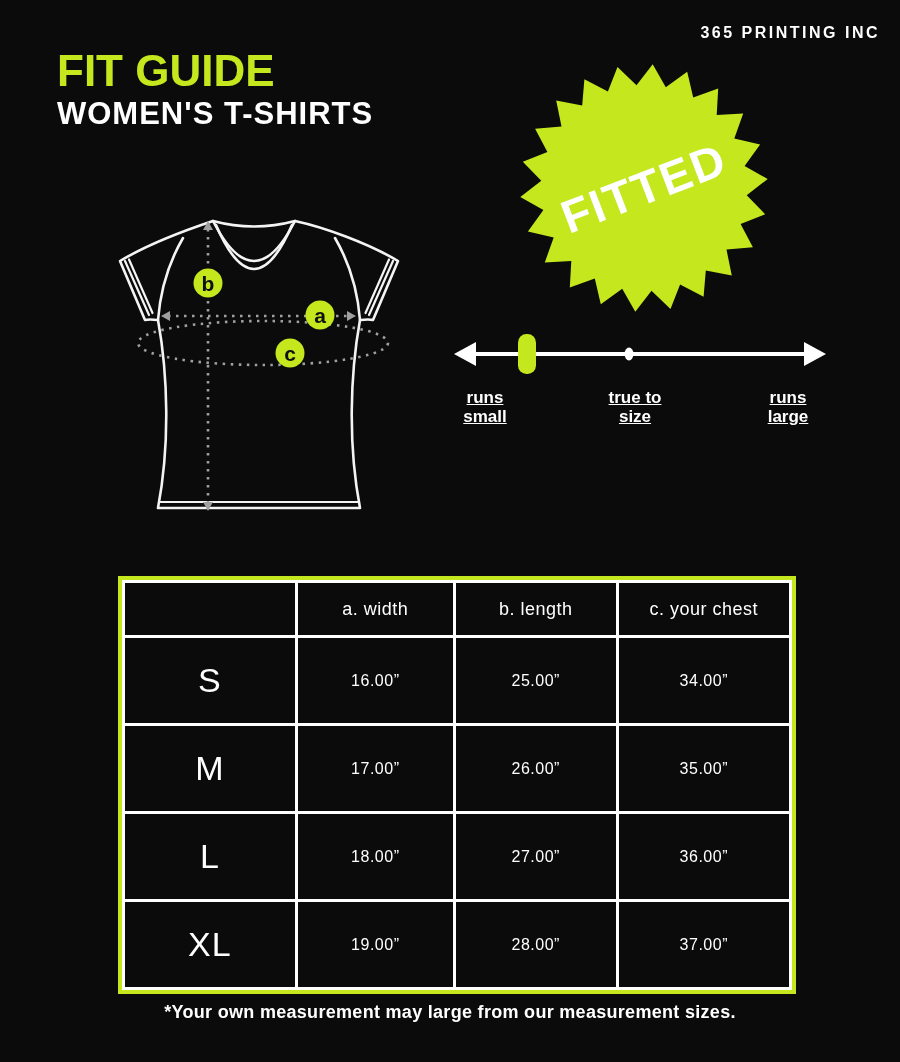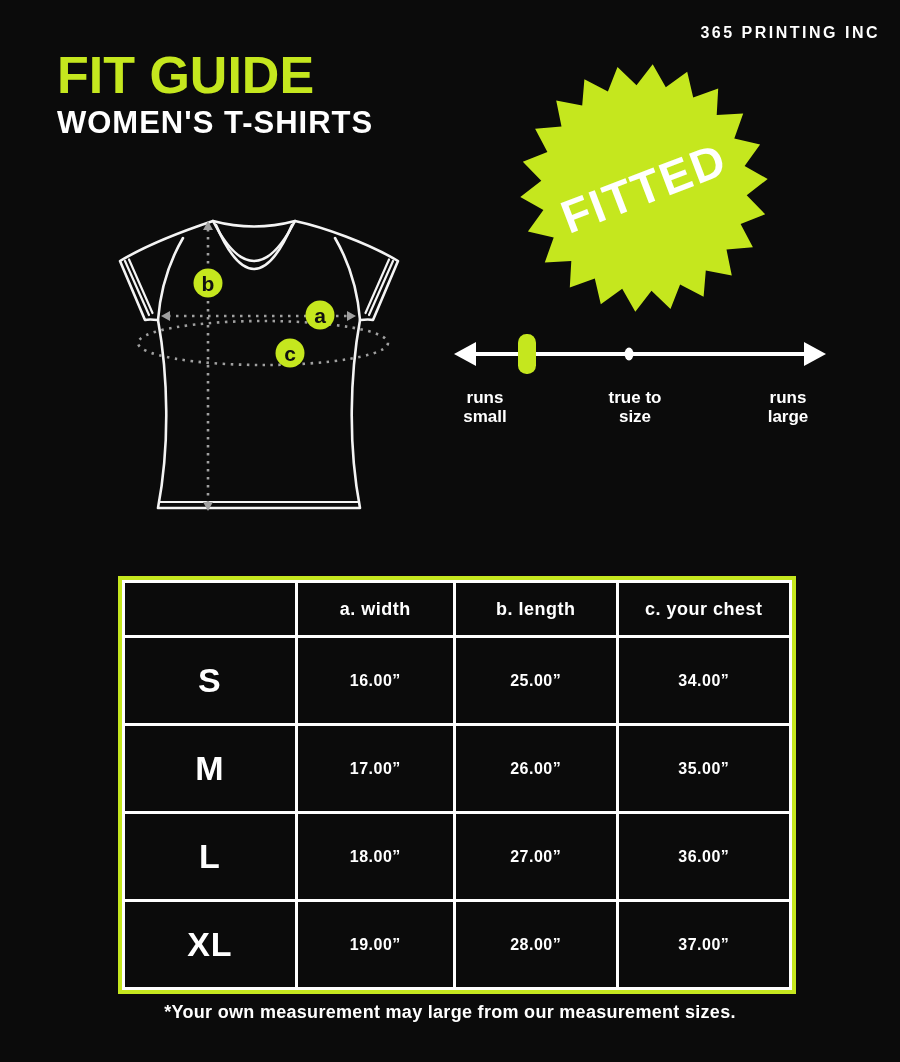--- a/index.html
+++ b/index.html
@@ -16,46 +16,46 @@
     overflow:hidden;color:var(--white);font-weight:bold;
   }
   
   .brand{
     position:absolute;top:24px;right:20px;font-size:16px;letter-spacing:2.5px;
     color:var(--white);
   }
   
   .title-block{position:absolute;left:57px;top:48px;text-align:right;}
   .title{
-    font-size:52px;line-height:1.05;color:var(--lime);letter-spacing:0px;
+    font-size:44px;line-height:1.05;color:var(--lime);letter-spacing:0px;
     text-align:left;
   }
   .subtitle{font-size:31px;color:var(--white);letter-spacing:1px;margin-top:2px;}
   
   .badge-wrap{position:absolute;left:509px;top:60px;width:270px;height:256px;}
   
   .scale-wrap{position:absolute;left:450px;top:325px;width:380px;height:58px;}
   .scale-label{
     position:absolute;top:389px;width:92px;text-align:center;
-    font-size:17px;line-height:1.1;color:var(--white);
+    font-size:17px;line-height:1.1;color:var(--white);text-decoration:underline;
   }
   .scale-label.l1{left:439px;}
   .scale-label.l2{left:589px;}
   .scale-label.l3{left:742px;}
   
   .shirt-wrap{position:absolute;left:110px;top:205px;width:300px;height:310px;}
   
   .size-table-wrap{
     position:absolute;left:118px;top:576px;width:678px;height:418px;
     border:4px solid var(--lime);background:var(--bg);
   }
   table{border-collapse:collapse;width:100%;height:100%;table-layout:fixed;}
   td,th{
     border:3px solid var(--white);text-align:center;vertical-align:middle;
-    color:var(--white);font-weight:bold;
+    color:var(--white);font-weight:normal;
   }
   tr.hdr th{font-size:18px;letter-spacing:0.5px;height:55px;}
   td.size-cell{font-size:34px;letter-spacing:1px;}
   td.val-cell{font-size:16px;letter-spacing:0.5px;}
   col.c0{width:25.9%;} col.c1{width:23.7%;} col.c2{width:24.4%;} col.c3{width:26.0%;}
   
   .footnote{
     position:absolute;left:100px;top:1002px;width:700px;text-align:center;
     font-size:18px;color:var(--white);letter-spacing:0.3px;
   }

